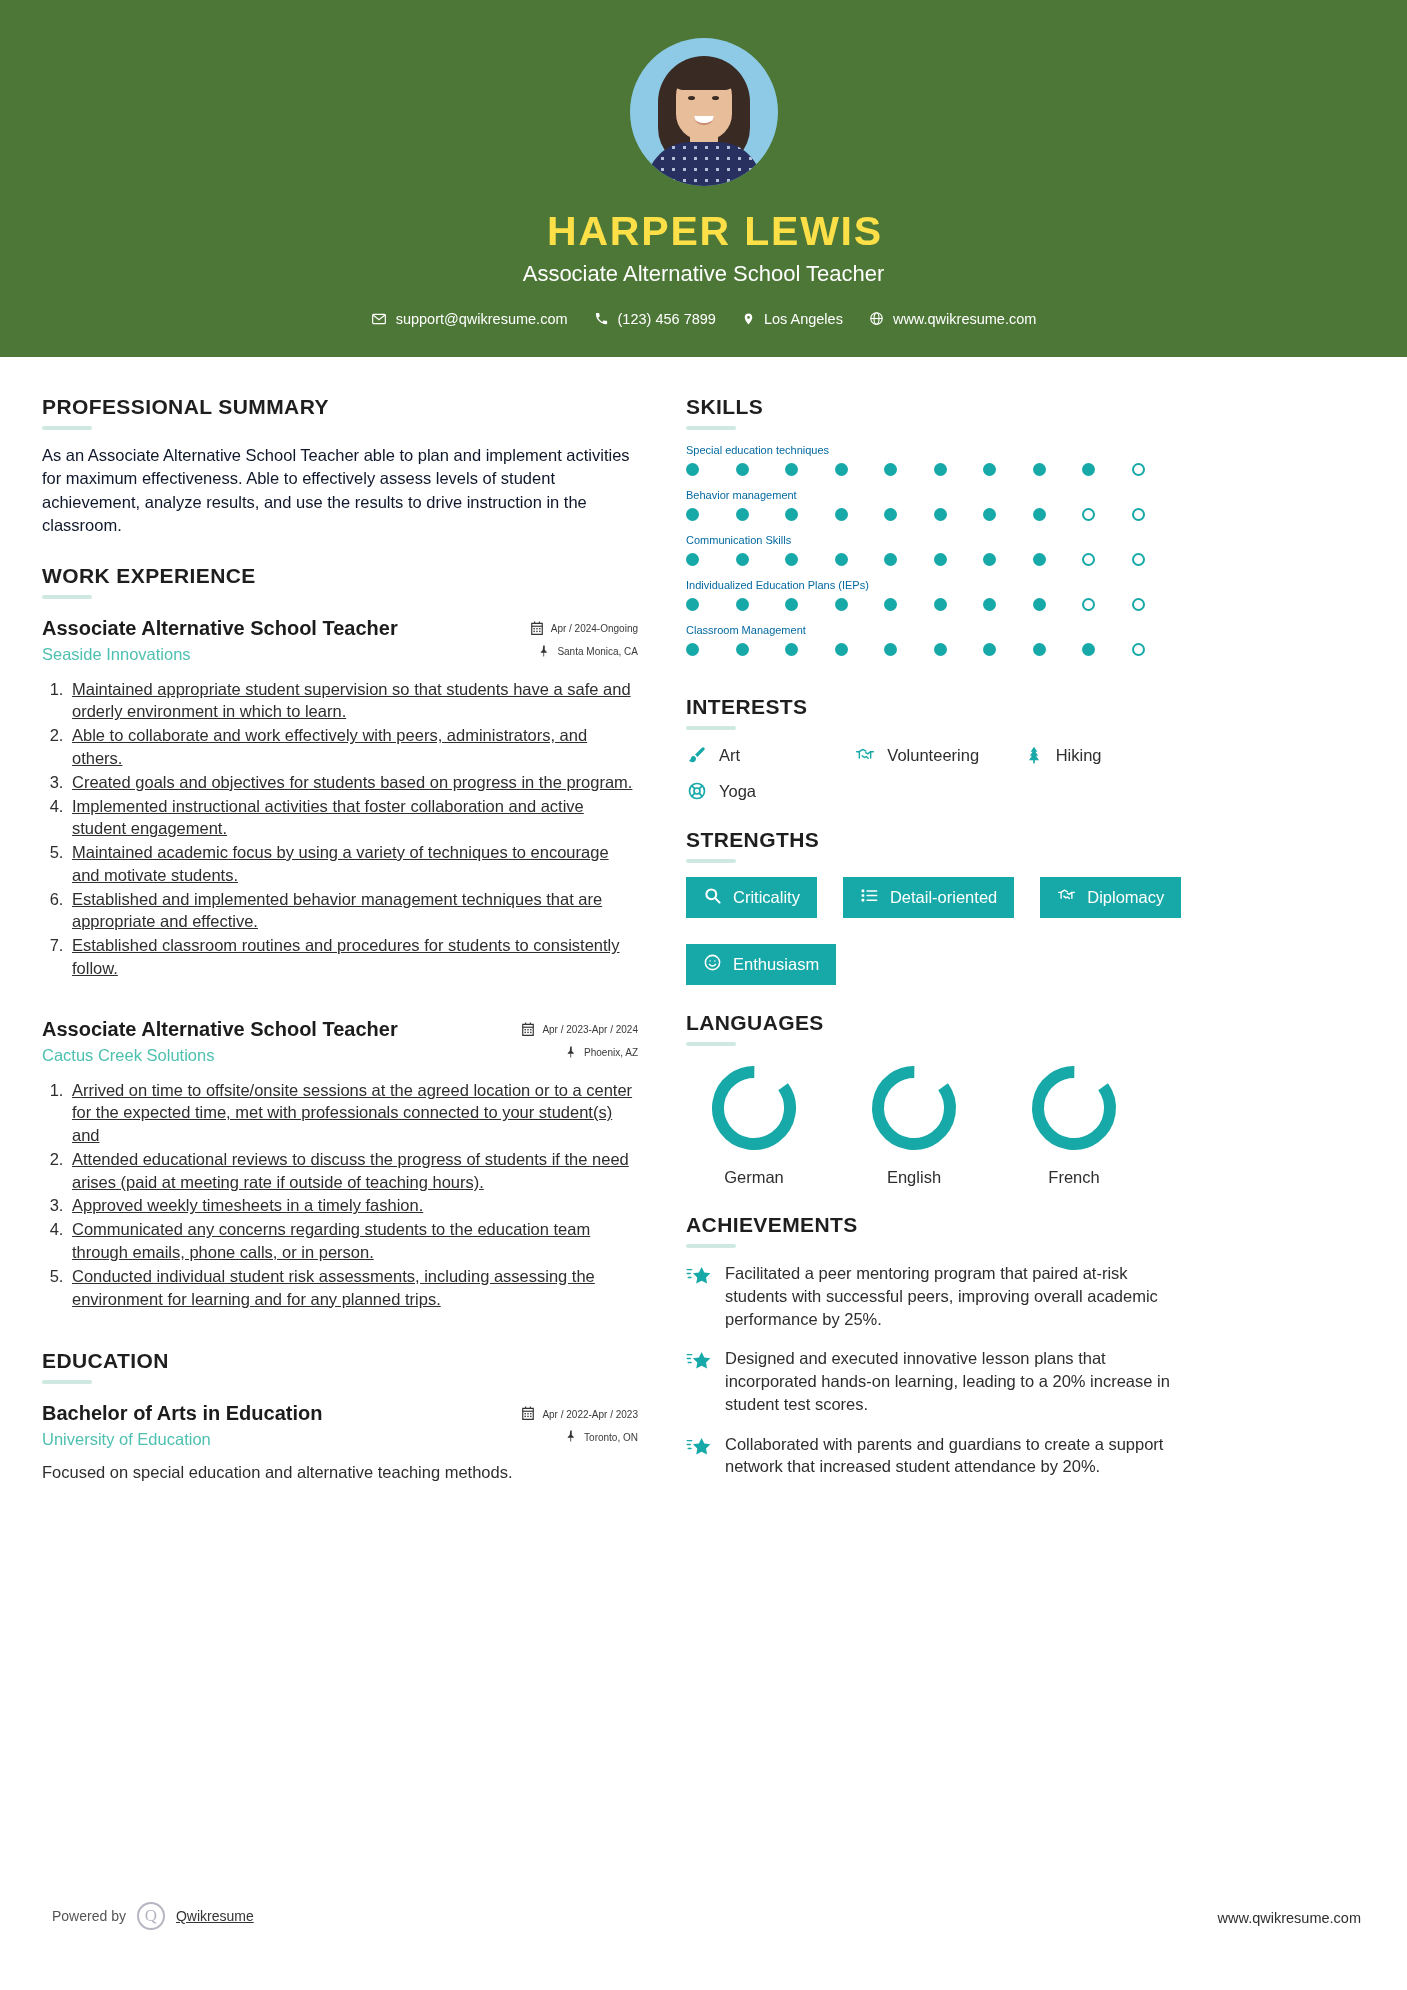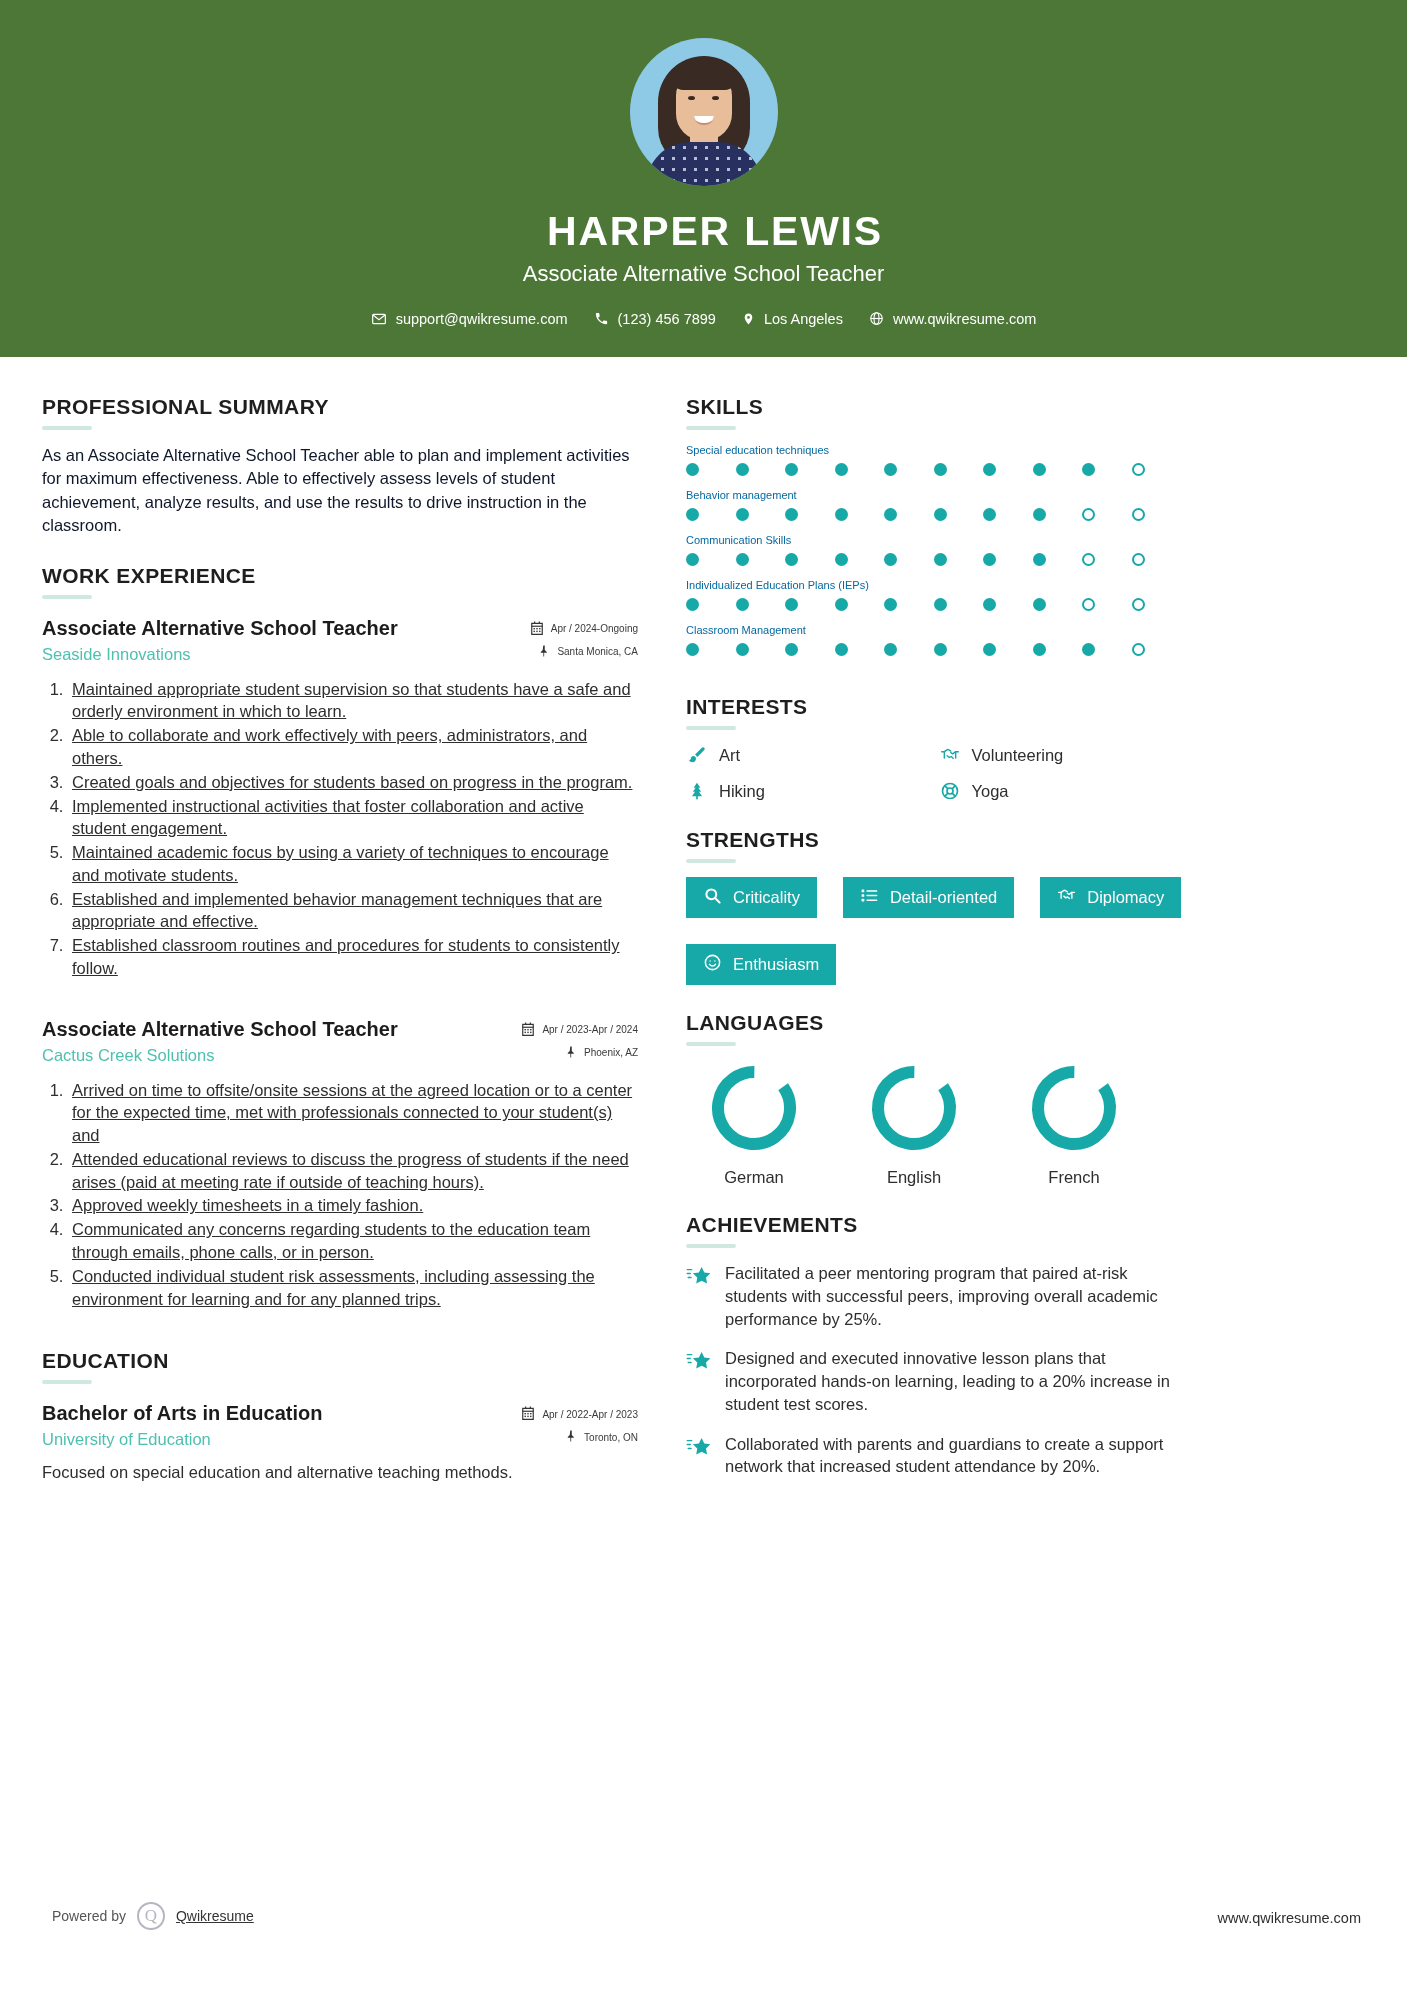--- a/index.html
+++ b/index.html
@@ -86,21 +86,21 @@
     opacity: .85;
   }
   .avatar .neck {
     position: absolute;
     left: 60px; top: 94px;
     width: 28px; height: 22px;
     background: #e8bd9a;
   }
 
   .name {
-    color: #ffffff;
+    color: #fde047;
     font-size: 41px;
     font-weight: 700;
     letter-spacing: 1.8px;
     margin-top: 22px;
     padding-left: 23px;
   }
   .job-title {
     color: #ffffff;
     font-size: 22px;
     font-weight: 400;
@@ -213,21 +213,21 @@
     background: #17a8a8;
   }
   .dot.empty {
     background: transparent;
     border: 2px solid #17a8a8;
   }
 
   
   .interests-grid {
     display: grid;
-    grid-template-columns: 1fr 1fr;
+    grid-template-columns: 1fr 1fr 1fr;
     row-gap: 14px;
     margin-top: 2px;
   }
   .interest { display: flex; align-items: center; gap: 11px; font-size: 16.5px; color: #2e2e2e; }
   .interest .ico { width: 22px; height: 22px; display: flex; align-items: center; justify-content: center; }
 
   
   .strengths {
     display: flex;
     flex-wrap: wrap;

